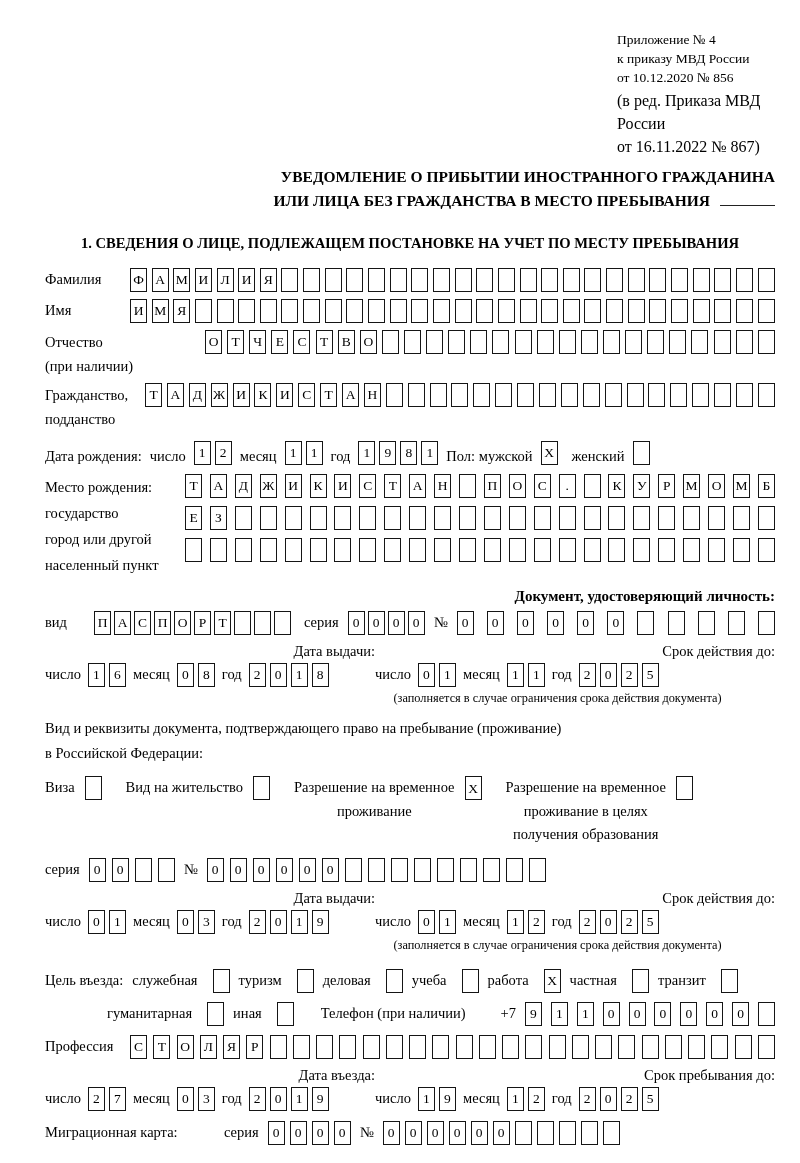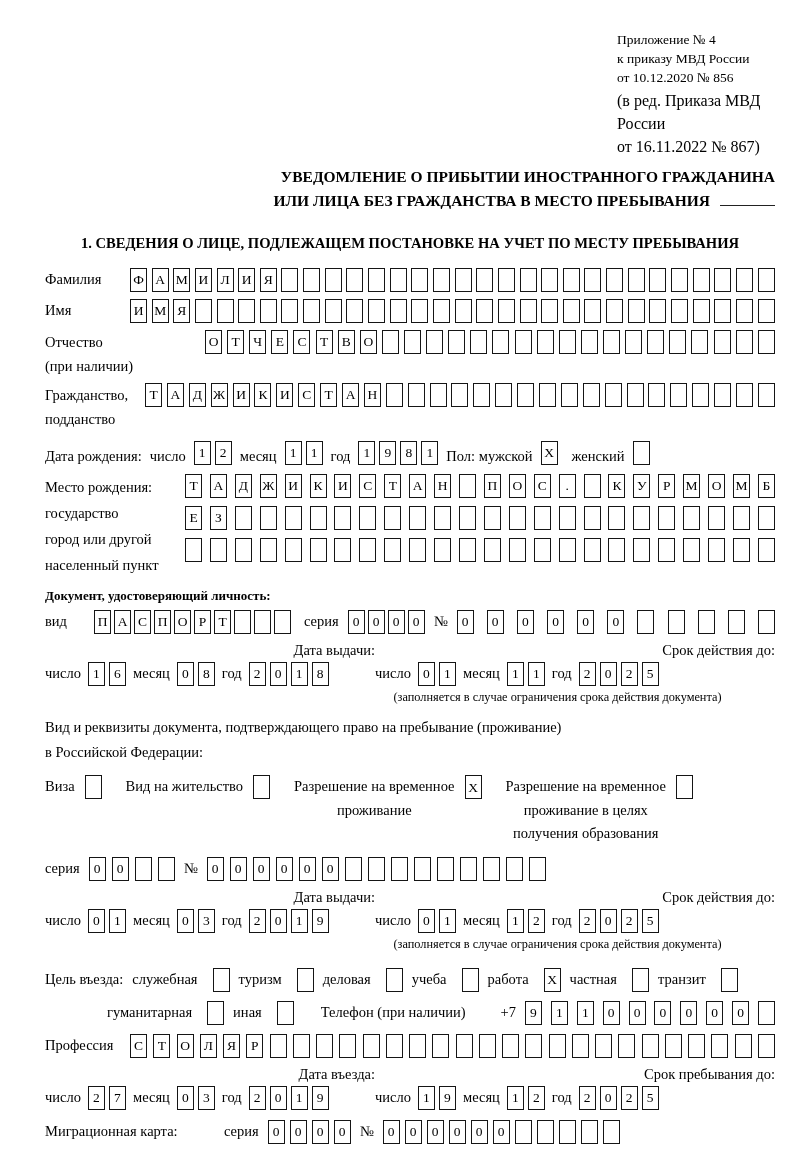--- a/index.html
+++ b/index.html
@@ -27,21 +27,21 @@
   .hdr .rev{margin-top:3px;font-size:16px;}
   .forma{font-weight:bold;text-align:right;padding-right:10px;margin-top:16px;font-size:15px;letter-spacing:.5px;}
   .title{margin-top:6px;text-align:right;font-weight:bold;font-size:15.5px;line-height:1.55;}
   .blankline{display:inline-block;width:55px;border-bottom:1.7px solid #222;height:14px;margin-left:10px;}
   .sec1{margin-top:22px;font-weight:bold;font-size:14.6px;text-align:center;white-space:nowrap;}
   
   .lblcol{line-height:24px;}
   .stack > .crow{margin-bottom:8px;}
   .stack > .crow:last-child{margin-bottom:0;}
   .crow{display:flex;justify-content:space-between;}
-  .dochead{font-weight:bold;text-align:left;margin-top:10px;font-size:13px;}
+  .dochead{font-weight:bold;text-align:right;margin-top:10px;font-size:15px;}
   
   .datepair{display:flex;margin-top:8px;}
   .dp-left{width:330px;flex:0 0 auto;}
   .dp-right{flex:1;}
   .dp-title{text-align:right;margin-bottom:3px;}
   .dp-row{display:flex;align-items:center;gap:7px;}
   .dp-note{font-size:12.3px;text-align:center;white-space:nowrap;margin-top:4px;margin-left:-35px;}
   
   .opts{display:flex;align-items:flex-start;margin-top:10px;gap:24px;}
   .opt{display:flex;align-items:flex-start;gap:10px;}

